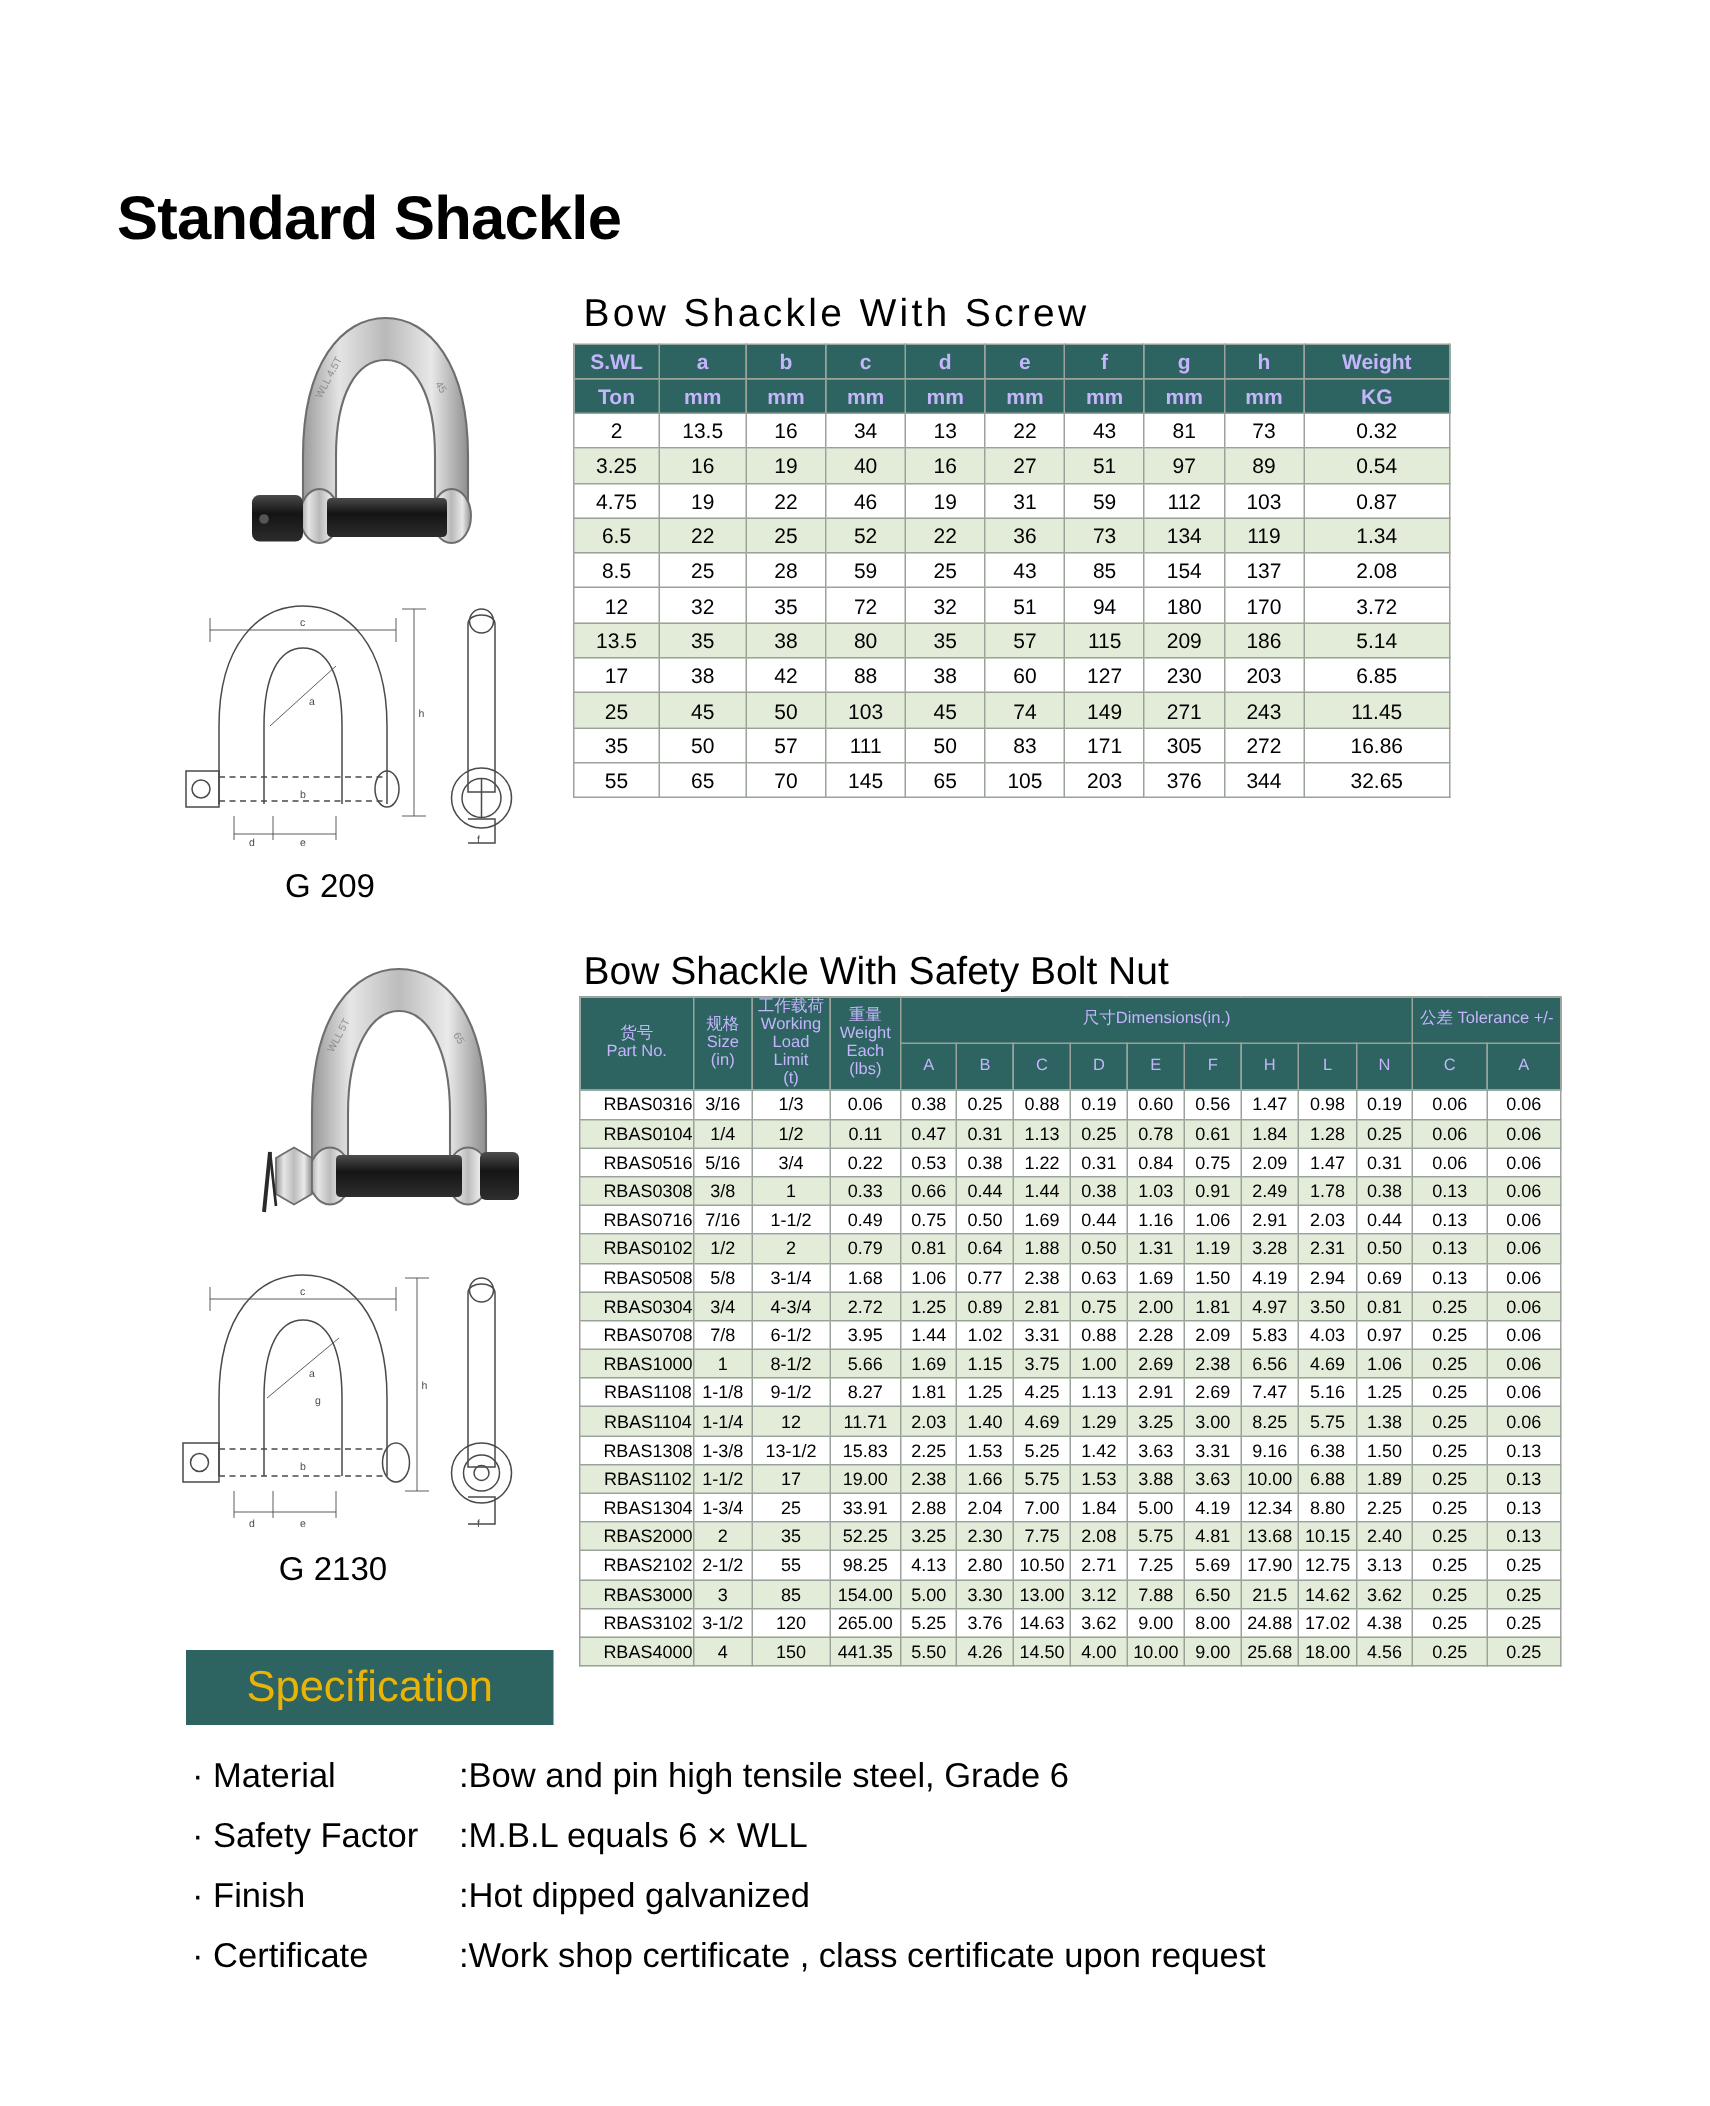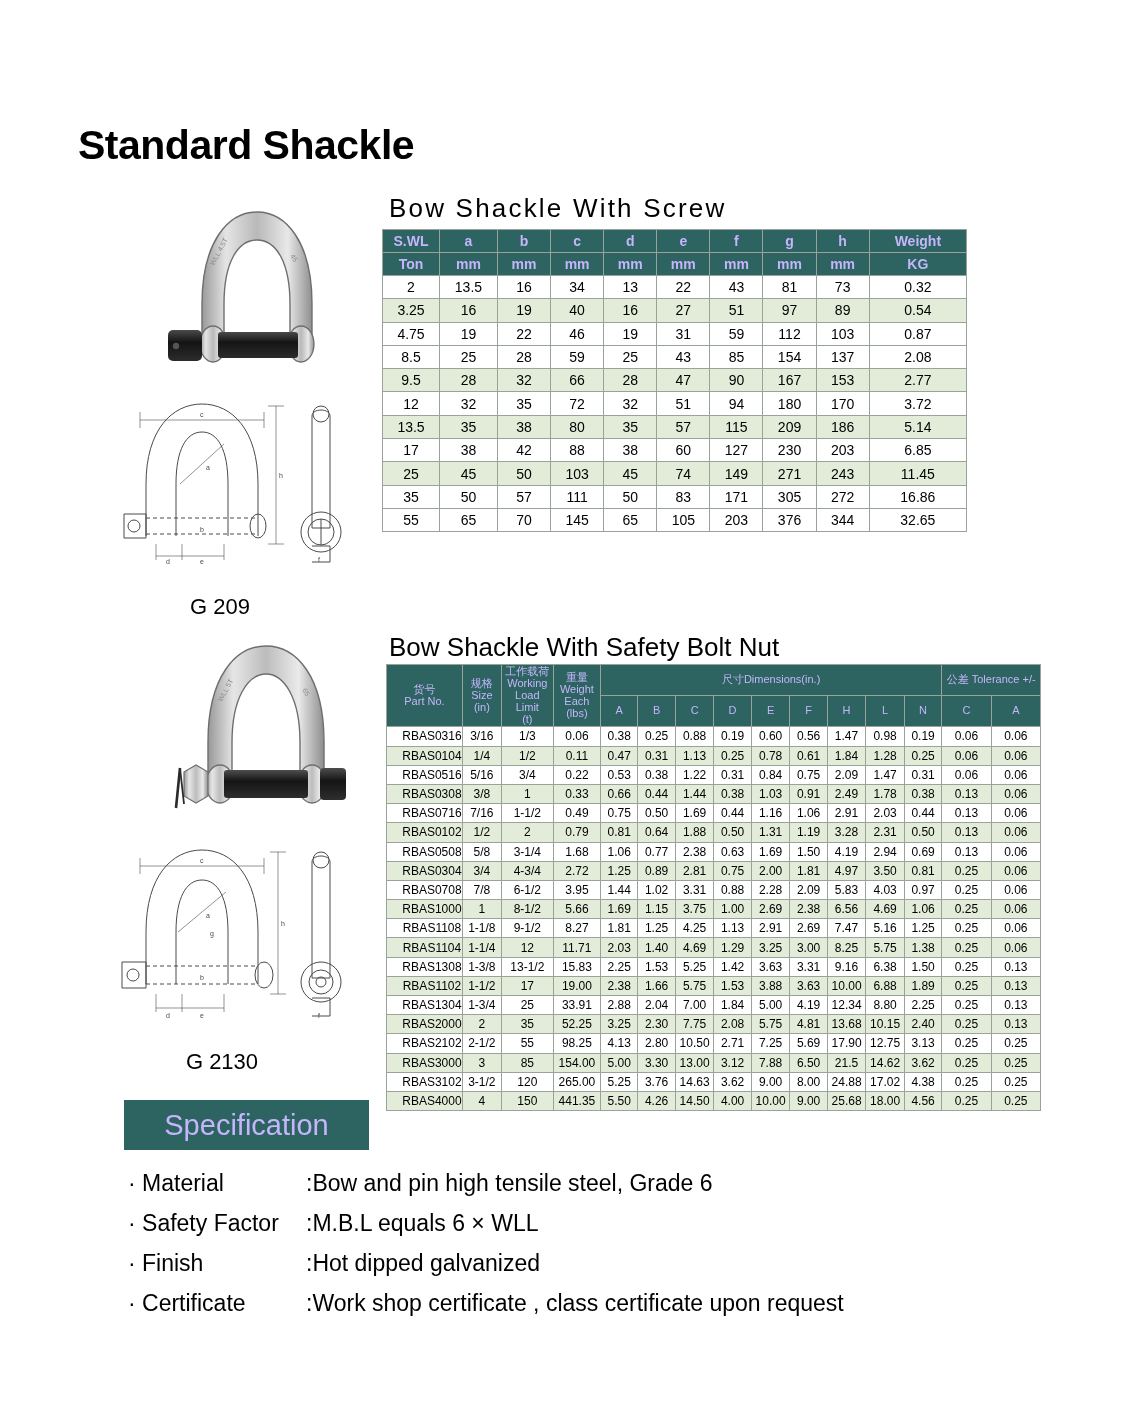--- a/index.html
+++ b/index.html
@@ -44,21 +44,20 @@
   #photo-2 { left: 150px; top: 632px; width: 232px; height: 190px; }
   #draw-1  { left: 116px; top: 386px; width: 246px; height: 178px; }
   #draw-2  { left: 116px; top: 832px; width: 246px; height: 190px; }
 
   .model-label {
     position: absolute;
     font-size: 22px;
     font-family: "Liberation Sans", sans-serif;
     text-align: center;
     width: 240px;
-    margin-top: 16px;
   }
   #model-1 { left: 100px; top: 578px; }
   #model-2 { left: 102px; top: 1033px; }
 
   
   table {
     border-collapse: collapse;
     position: absolute;
     font-family: "Liberation Sans", sans-serif;
     background: #fff;
@@ -117,21 +116,21 @@
   .col-tol  { width: 47px; }
 
   
   #spec-banner {
     position: absolute;
     left: 124px;
     top: 1100px;
     width: 245px;
     height: 50px;
     background: #2d6360;
-    color: #c4b5fd;
+    color: #eab308;
     font-size: 29px;
     font-family: "Liberation Sans", sans-serif;
     display: flex;
     align-items: center;
     justify-content: center;
   }
   #spec-list {
     position: absolute;
     left: 128px;
     top: 1158px;
@@ -295,43 +294,43 @@
         <td>19</td>
         <td>22</td>
         <td>46</td>
         <td>19</td>
         <td>31</td>
         <td>59</td>
         <td>112</td>
         <td>103</td>
         <td>0.87</td>
       </tr>
+      <tr class="alt">
+        <td>6.5</td>
+        <td>22</td>
+        <td>25</td>
+        <td>52</td>
+        <td>22</td>
+        <td>36</td>
+        <td>73</td>
+        <td>134</td>
+        <td>119</td>
+        <td>1.34</td>
+      </tr>
       <tr>
         <td>8.5</td>
         <td>25</td>
         <td>28</td>
         <td>59</td>
         <td>25</td>
         <td>43</td>
         <td>85</td>
         <td>154</td>
         <td>137</td>
         <td>2.08</td>
-      </tr>
-      <tr class="alt">
-        <td>9.5</td>
-        <td>28</td>
-        <td>32</td>
-        <td>66</td>
-        <td>28</td>
-        <td>47</td>
-        <td>90</td>
-        <td>167</td>
-        <td>153</td>
-        <td>2.77</td>
       </tr>
       <tr>
         <td>12</td>
         <td>32</td>
         <td>35</td>
         <td>72</td>
         <td>32</td>
         <td>51</td>
         <td>94</td>
         <td>180</td>

